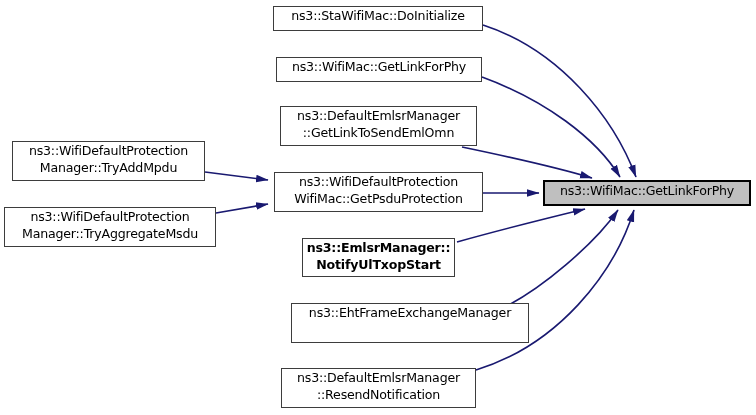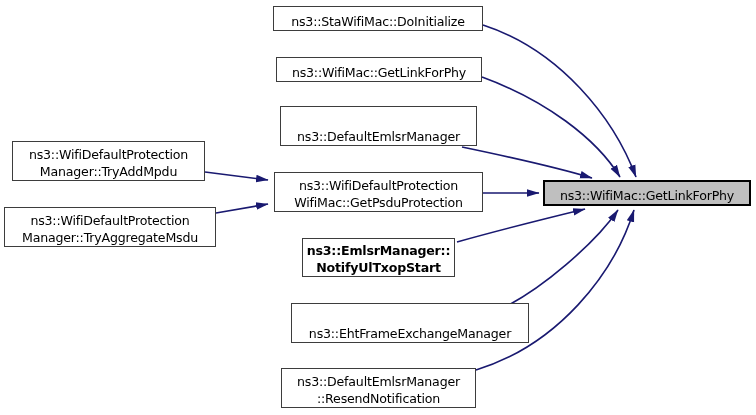--- a/index.html
+++ b/index.html
@@ -35,21 +35,21 @@
   }
   svg.edges .ah { fill: var(--edge-color); stroke: none; }
   .node {
     position: absolute;
     background: var(--node-fill);
     border: 1.5px solid var(--node-border);
     color: var(--text-color);
     display: flex;
     flex-direction: column;
     align-items: center;
-    justify-content: flex-end;
+    justify-content: flex-start;
     text-align: center;
     font-size: 12.6px;
     letter-spacing: -0.2px;
     line-height: 17px;
     white-space: nowrap;
     cursor: pointer;
   }
   .node span { display: block; }
   .node.target {
     background: var(--target-fill);
@@ -93,20 +93,21 @@
   <div class="node" id="node-a">
     <span>ns3::StaWifiMac::DoInitialize</span>
   </div>
 
   <div class="node" id="node-b">
     <span>ns3::WifiMac::GetLinkForPhy</span>
   </div>
 
   <div class="node" id="node-c">
     <span>ns3::DefaultEmlsrManager</span>
+    <span>::GetLinkToSendEmlOmn</span>
   </div>
 
   <div class="node" id="node-d">
     <span>ns3::WifiDefaultProtection</span>
     <span>WifiMac::GetPsduProtection</span>
   </div>
 
   <div class="node" id="node-e">
     <span>ns3::WifiDefaultProtection</span>
     <span>Manager::TryAddMpdu</span>

